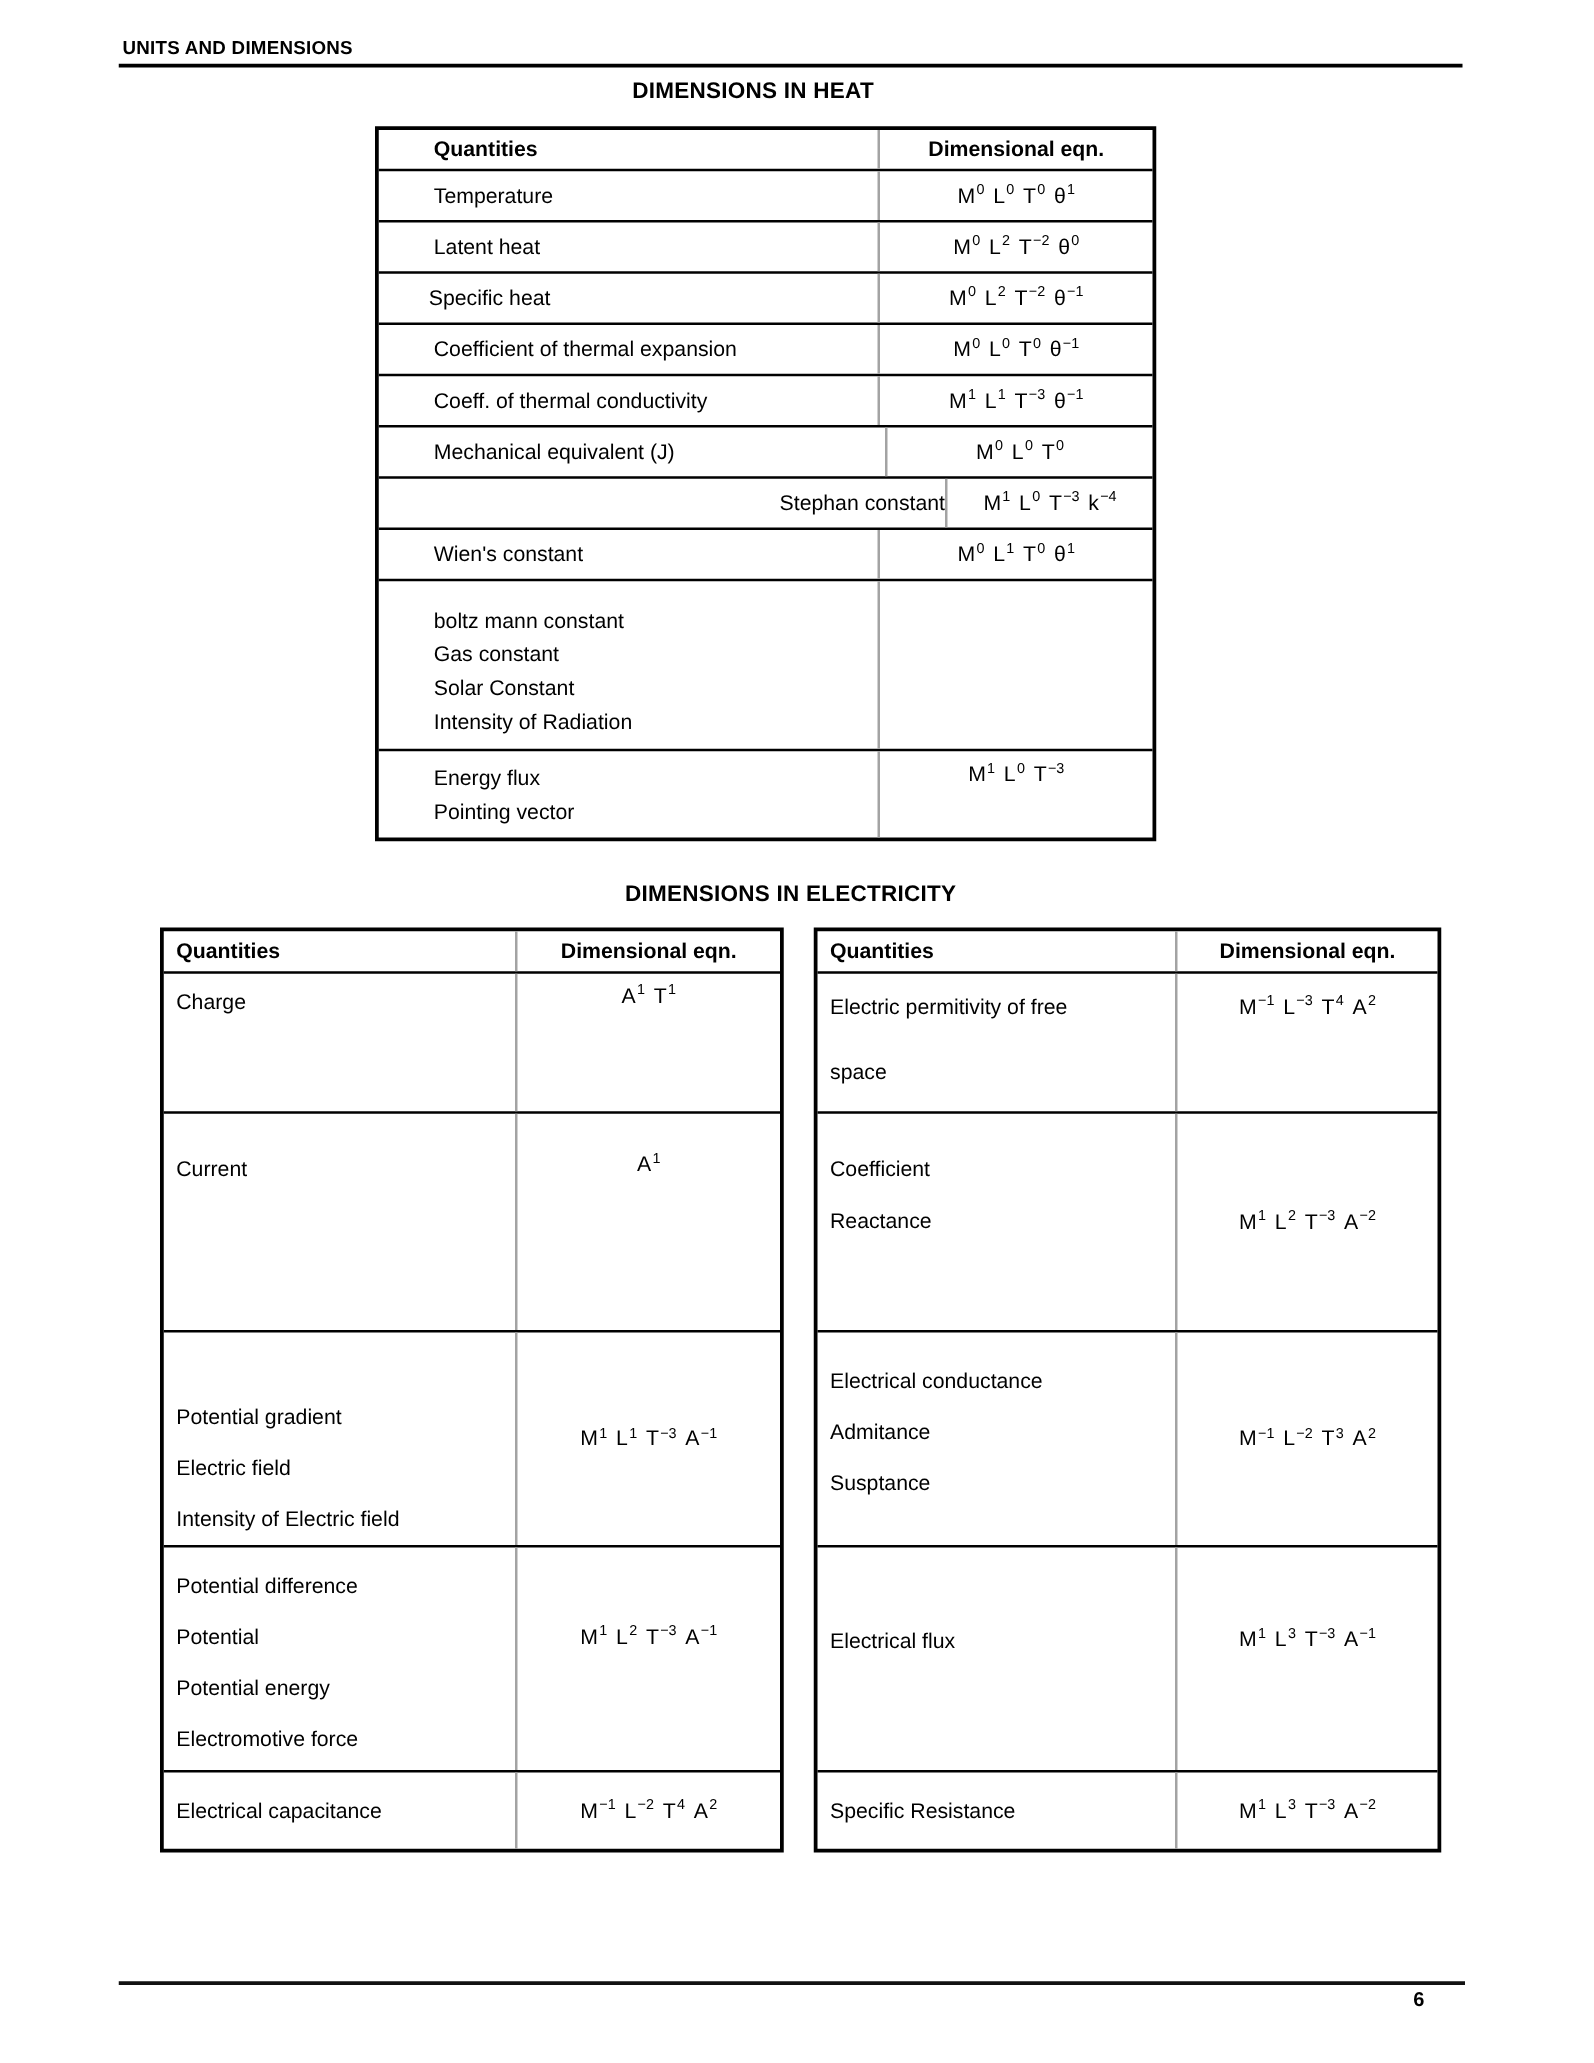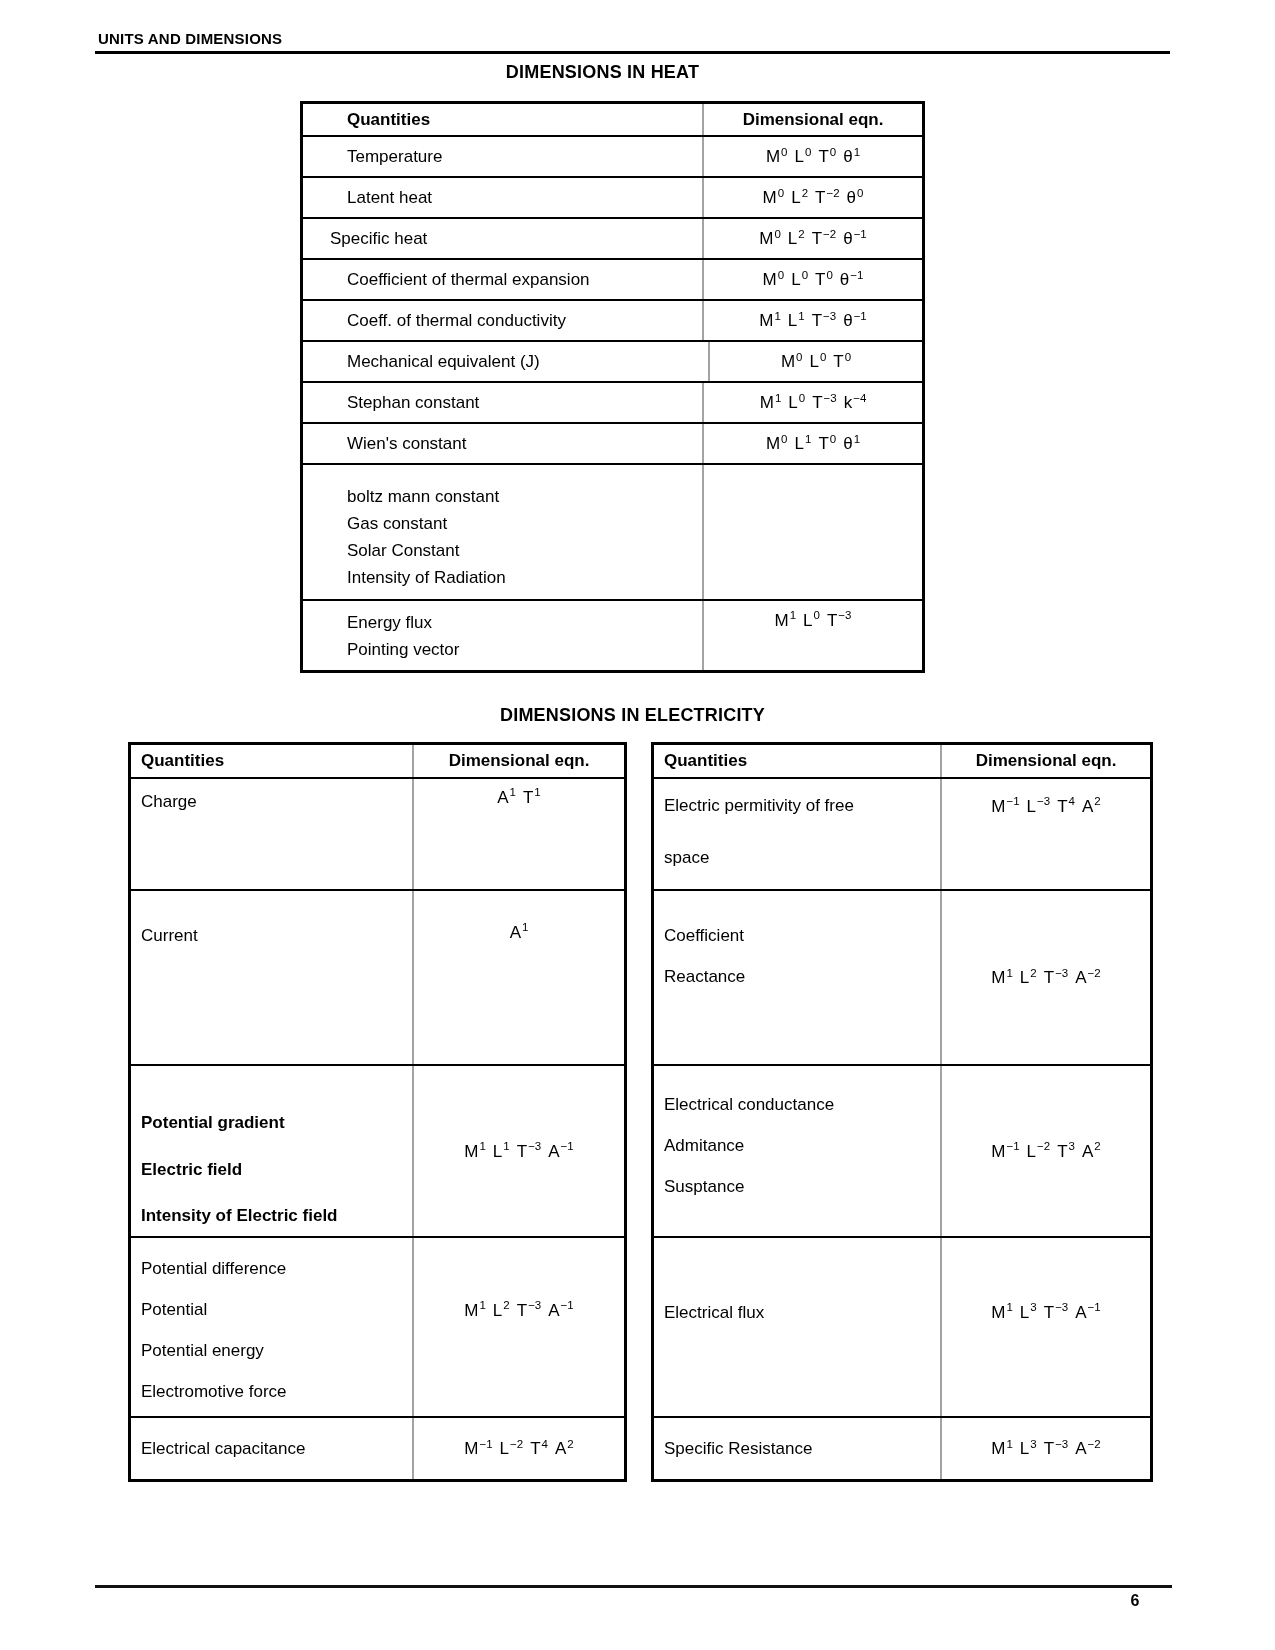--- a/index.html
+++ b/index.html
@@ -74,21 +74,21 @@
       </div>
       <div class="trow" style="height: 41px;">
         <div class="qcell" style="width: 401px; padding-left: 44px;">
           <span class="qline">Latent heat</span>
         </div>
         <div class="dcell">
           <span class="dim"><span class="term"><span>M</span><sup>0</sup></span><span class="term"><span>L</span><sup>2</sup></span><span class="term"><span>T</span><sup>−2</sup></span><span class="term"><span>θ</span><sup>0</sup></span></span>
         </div>
       </div>
       <div class="trow" style="height: 41px;">
-        <div class="qcell" style="width: 401px; padding-left: 27px; justify-content: center;">
+        <div class="qcell" style="width: 401px; padding-left: 40px; justify-content: center;">
           <span class="qline">Specific heat</span>
         </div>
         <div class="dcell">
           <span class="dim"><span class="term"><span>M</span><sup>0</sup></span><span class="term"><span>L</span><sup>2</sup></span><span class="term"><span>T</span><sup>−2</sup></span><span class="term"><span>θ</span><sup>−1</sup></span></span>
         </div>
       </div>
       <div class="trow" style="height: 41px;">
         <div class="qcell" style="width: 401px; padding-left: 44px;">
           <span class="qline">Coefficient of thermal expansion</span>
         </div>
@@ -106,21 +106,21 @@
       </div>
       <div class="trow" style="height: 41px;">
         <div class="qcell" style="width: 407px; padding-left: 44px;">
           <span class="qline">Mechanical equivalent (J)</span>
         </div>
         <div class="dcell">
           <span class="dim"><span class="term"><span>M</span><sup>0</sup></span><span class="term"><span>L</span><sup>0</sup></span><span class="term"><span>T</span><sup>0</sup></span></span>
         </div>
       </div>
       <div class="trow" style="height: 41px;">
-        <div class="qcell" style="width: 401px; padding-left: 44px;">
+        <div class="qcell" style="width: 455px; padding-left: 44px; align-items: flex-end;">
           <span class="qline">Stephan constant</span>
         </div>
         <div class="dcell">
           <span class="dim"><span class="term"><span>M</span><sup>1</sup></span><span class="term"><span>L</span><sup>0</sup></span><span class="term"><span>T</span><sup>−3</sup></span><span class="term"><span>k</span><sup>−4</sup></span></span>
         </div>
       </div>
       <div class="trow" style="height: 41px;">
         <div class="qcell" style="width: 401px; padding-left: 44px;">
           <span class="qline">Wien's constant</span>
         </div>
@@ -167,21 +167,21 @@
       </div>
       <div class="trow" style="height: 175px;">
         <div class="qcell" style="width: 283px; padding-left: 10px; line-height: 41px; justify-content: flex-start; padding-top: 24px;">
           <span class="qline">Current</span>
         </div>
         <div class="dcell" style="justify-content: flex-start; padding-top: 30px;">
           <span class="dim"><span class="term"><span>A</span><sup>1</sup></span></span>
         </div>
       </div>
       <div class="trow" style="height: 172px;">
-        <div class="qcell" style="width: 283px; padding-left: 10px; line-height: 41px; justify-content: space-between; padding-top: 36px; font-weight: bold;">
+        <div class="qcell" style="width: 283px; padding-left: 10px; line-height: 41px; justify-content: flex-end; padding-top: 36px;">
           <span class="qline">Potential gradient</span>
           <span class="qline">Electric field</span>
           <span class="qline">Intensity of Electric field</span>
         </div>
         <div class="dcell">
           <span class="dim"><span class="term"><span>M</span><sup>1</sup></span><span class="term"><span>L</span><sup>1</sup></span><span class="term"><span>T</span><sup>−3</sup></span><span class="term"><span>A</span><sup>−1</sup></span></span>
         </div>
       </div>
       <div class="trow" style="height: 180px;">
         <div class="qcell" style="width: 283px; padding-left: 10px; line-height: 41px; justify-content: flex-start; padding-top: 10px;">

